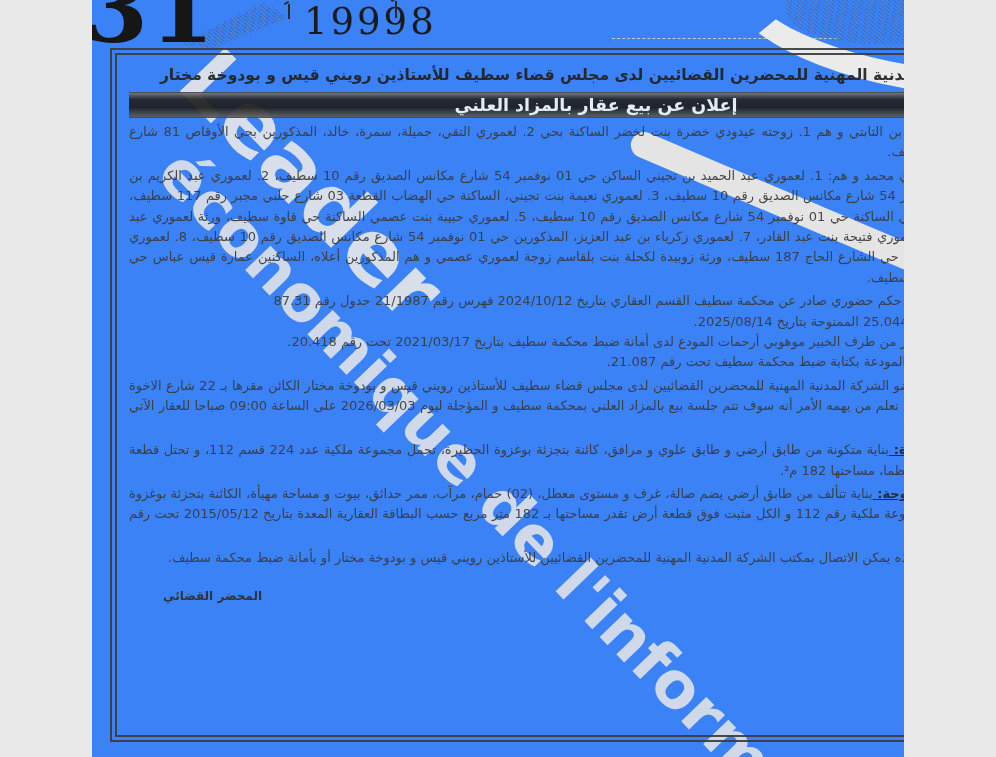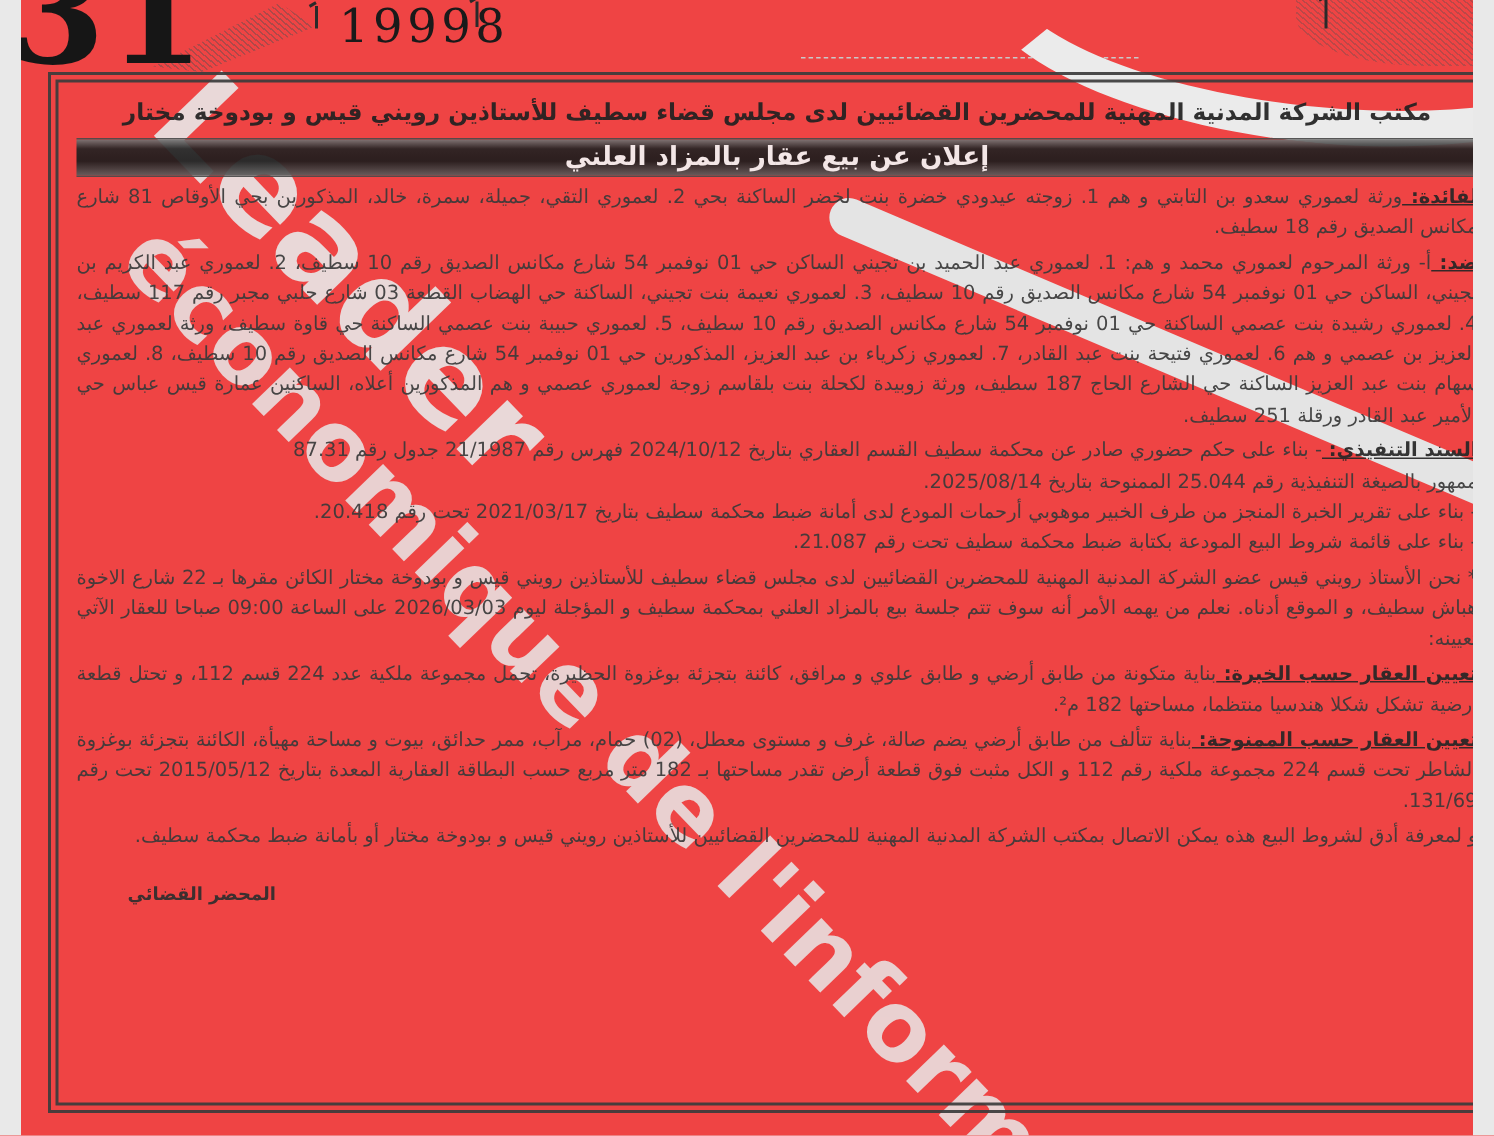--- a/index.html
+++ b/index.html
@@ -1,32 +1,32 @@
 <!DOCTYPE html>
 <html lang="ar" style="--ink: #3a3a3a; --banner-bg: #1c1c1c; --banner-text: #f4f4f4; --border: #3c3c3c; --watermark: #e9e9e9;"><head>
 <meta charset="utf-8">
 <style>
   :root{
     --ink:#3a3a3a; --banner-bg:#1c1c1c; --banner-text:#f4f4f4;
     --border:#3c3c3c; --watermark:#e9e9e9;
   }
   *{box-sizing:border-box;margin:0;padding:0}
   body{background:#e9e9e9;font-family:"DejaVu Sans",sans-serif}
-  .page{position:relative;width:968px;height:757px;background:#ef4444;overflow:hidden;margin:0 auto}
+  .page{position:relative;width:812px;height:757px;background:#3b82f6;overflow:hidden;margin:0 auto}
 
   
   .corner-number{position:absolute;left:-8px;top:-44px;font-family:"DejaVu Serif",serif;
     font-size:92px;font-weight:700;color:#161616;letter-spacing:2px;z-index:3}
   .smudge{position:absolute;z-index:2;
     background:repeating-linear-gradient(40deg,rgba(80,80,80,.55) 0 1px,rgba(255,255,255,0) 1px 3px)}
   .smudge-left{left:88px;top:2px;width:108px;height:46px;opacity:.75;
     clip-path:polygon(0 92%,78% 0,100% 34%,30% 100%)}
   .smudge-right{right:0;top:0;width:118px;height:44px;opacity:.6;border-radius:0 0 0 75%}
   .serial-number{position:absolute;left:212px;top:0;font-family:"DejaVu Serif",serif;
-    font-size:31px;font-weight:500;color:#1a1a1a;letter-spacing:3px;z-index:3}
+    font-size:37px;font-weight:500;color:#1a1a1a;letter-spacing:3px;z-index:3}
   .tick{position:absolute;width:2px;background:#2a2a2a;z-index:3}
   .tick::before{content:"";position:absolute;left:-4px;top:-2px;width:5px;height:2px;background:#2a2a2a;transform:rotate(-30deg)}
   .tick-a{left:196px;top:4px;height:15px}
   .tick-b{left:303px;top:1px;height:17px}
   .tick-c{left:869px;top:0;height:19px}
   .faint-dashes{position:absolute;left:520px;top:38px;width:225px;border-top:1px dashed #c9c9c9;z-index:1}
 
   
   .wm{position:absolute;color:var(--watermark);pointer-events:none;z-index:1;white-space:nowrap;
     font-family:"DejaVu Sans",sans-serif;font-weight:700}

